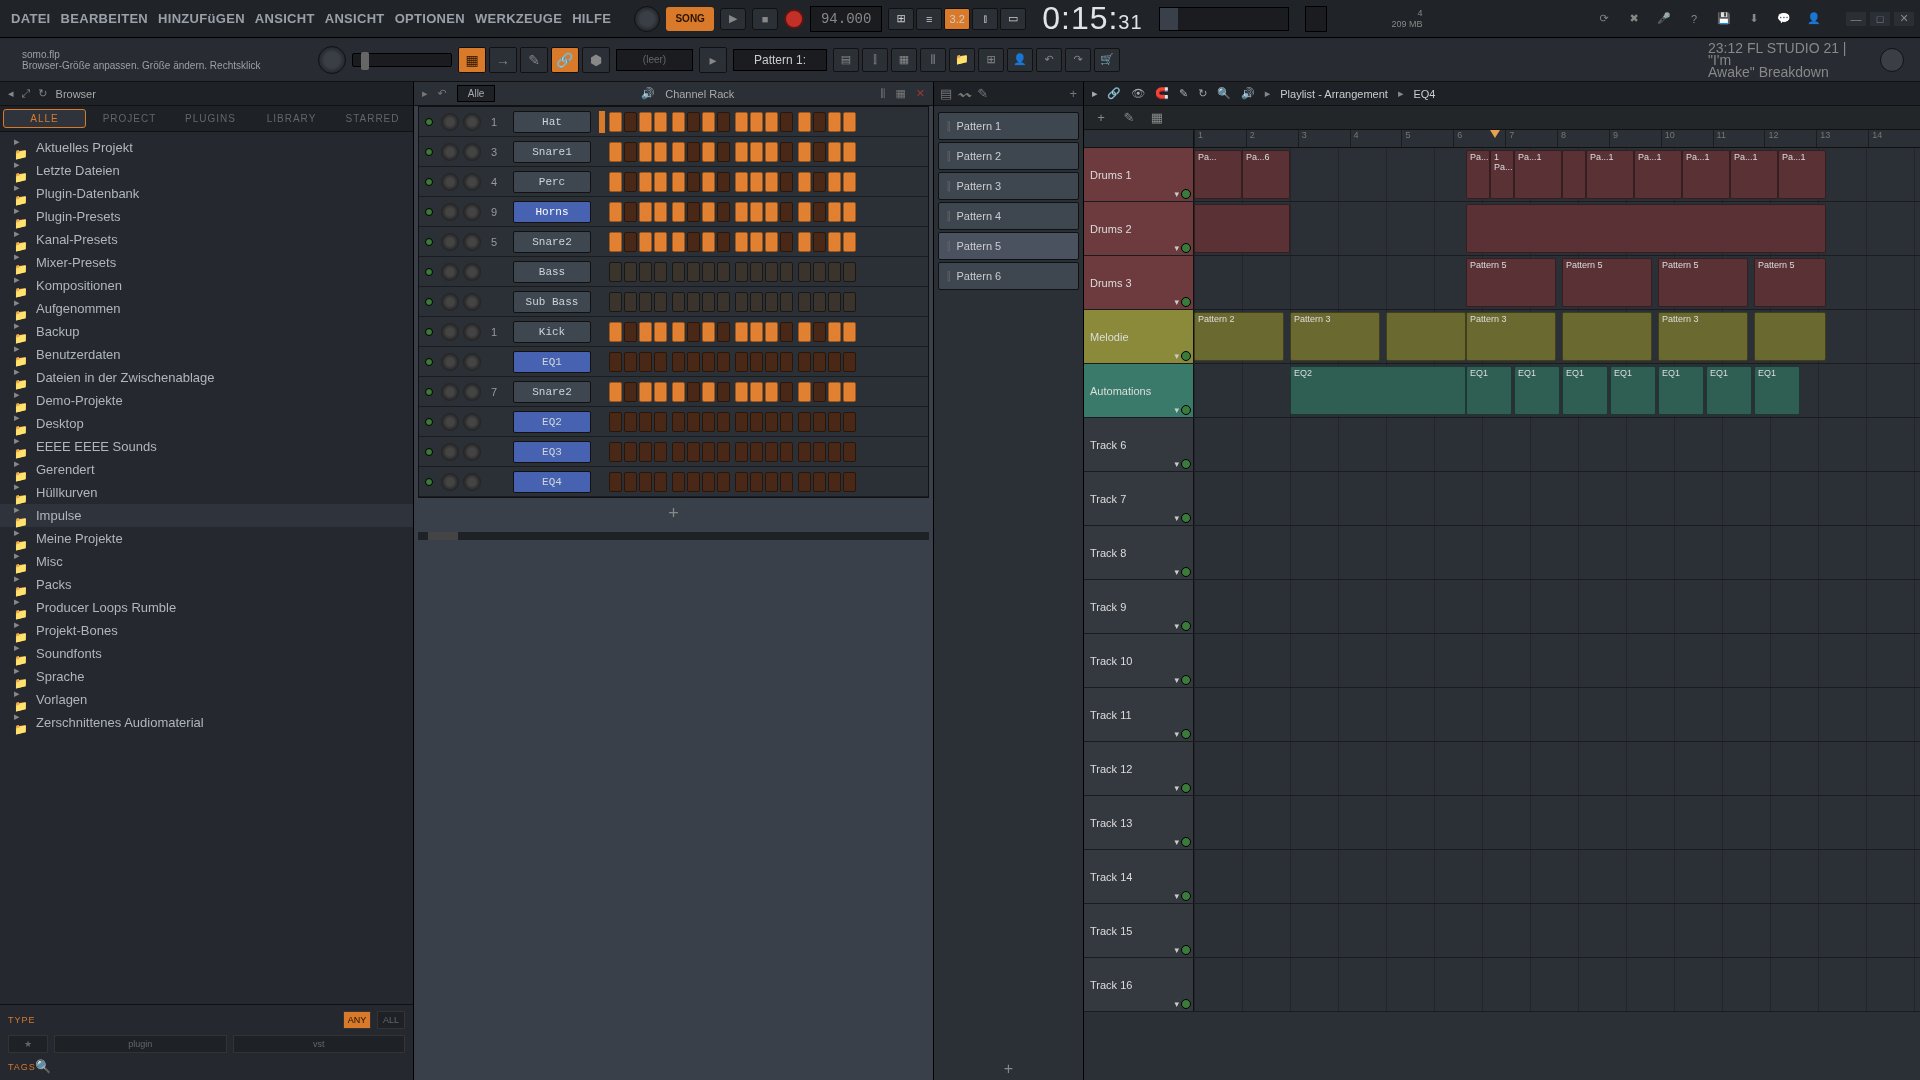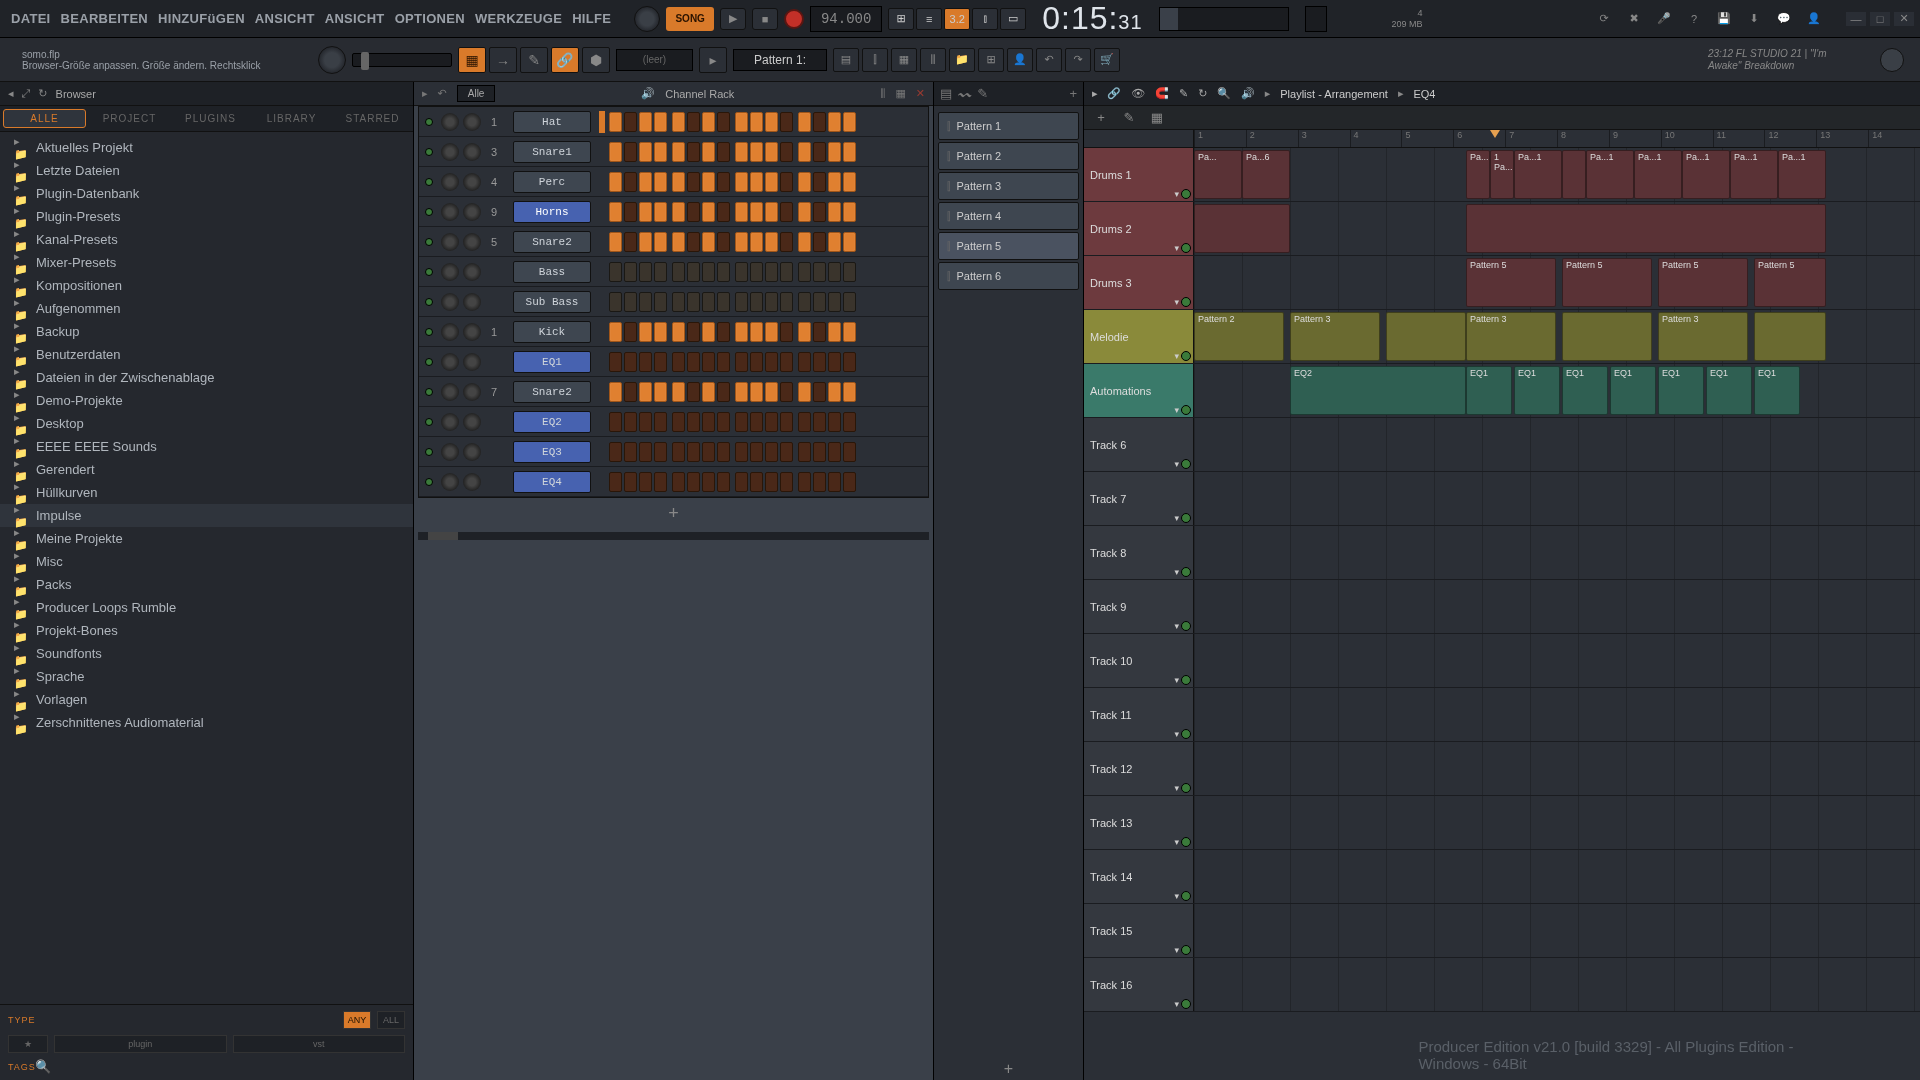--- a/index.html
+++ b/index.html
@@ -37,21 +37,21 @@
 .sec-knob { width: 28px; height: 28px; border-radius: 50%; background: radial-gradient(circle, #3a3f46 40%, #25282e 70%); border: 1px solid #111; }
 .hslider { width: 100px; height: 14px; background: #1a1c20; border: 1px solid #000; position: relative; border-radius: 2px; }
 .hslider .thumb { position: absolute; left: 8px; top: -2px; width: 8px; height: 18px; background: #666; border-radius: 2px; }
 .tool-group { display: flex; gap: 3px; }
 .tool-btn { width: 28px; height: 26px; background: #2b2f36; border: 1px solid #111; border-radius: 2px; display: flex; align-items: center; justify-content: center; color: #888; font-size: 14px; }
 .tool-btn.on { background: #d97a2a; color: #2a1300; }
 .leer { width: 77px; height: 22px; background: #1a1c20; border: 1px solid #000; display: flex; align-items: center; justify-content: center; font-size: 10px; color: #666; }
 .pattern-select { width: 94px; height: 22px; background: #1a1c20; border: 1px solid #000; display: flex; align-items: center; justify-content: center; color: #ccc; font-size: 12px; }
 .view-btns { display: flex; gap: 3px; }
 .view-btn { width: 26px; height: 24px; background: #2b2f36; border: 1px solid #111; border-radius: 2px; display: flex; align-items: center; justify-content: center; color: #888; }
-.proj-title { margin-left: auto; display: flex; flex-direction: column; font-size: 10px; color: #888; line-height: 12px; width: 160px; font-style: italic; }
+.proj-title { margin-left: auto; display: flex; flex-direction: column; font-size: 14px; color: #888; line-height: 12px; width: 160px; }
 .globe { width: 24px; height: 24px; border-radius: 50%; background: #3a3f46; border: 1px solid #111; margin-left: 6px; }
 
 
 .main { display: flex; height: calc(100% - 82px); }
 
 
 .browser { width: 414px; background: #25282e; display: flex; flex-direction: column; border-right: 1px solid #000; }
 .browser-head { height: 24px; background: #1e2126; display: flex; align-items: center; padding: 0 8px; gap: 8px; font-size: 11px; color: #aaa; border-bottom: 1px solid #111; }
 .browser-head .ic { color: #888; }
 .browser-tabs { height: 26px; display: flex; background: #1e2126; border-bottom: 1px solid #111; }
@@ -1004,17 +1004,16 @@
             <div class="thead ">
               <span class="tname">Track 16</span>
               <div class="tctrl">
                 <span class="ch">▾</span>
                 <div class="mute"></div>
               </div>
             </div>
             <div class="tarea grid"></div>
           </div>
         </div>
-      <div class="watermark">Producer Edition v21.0 [build 3329] - All Plugins Edition - Windows - 64Bit</div>
     </div>
   </div>
 
 </div>
 
 </body></html>

